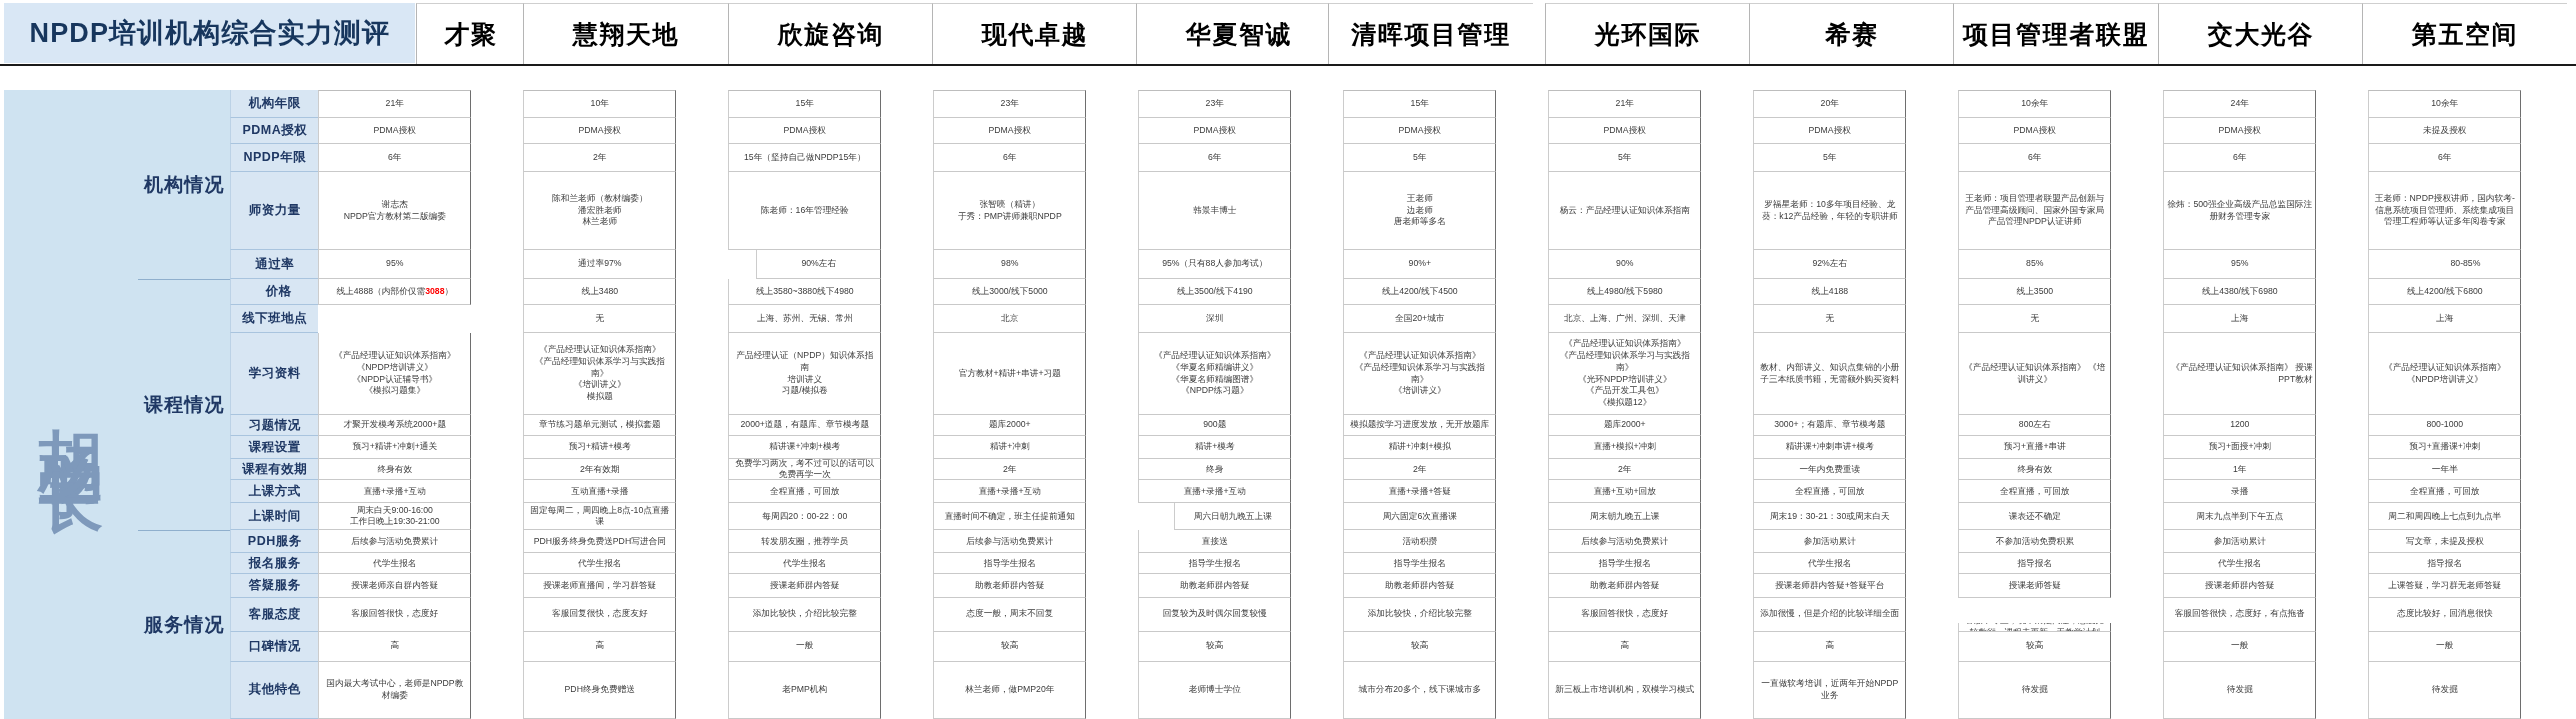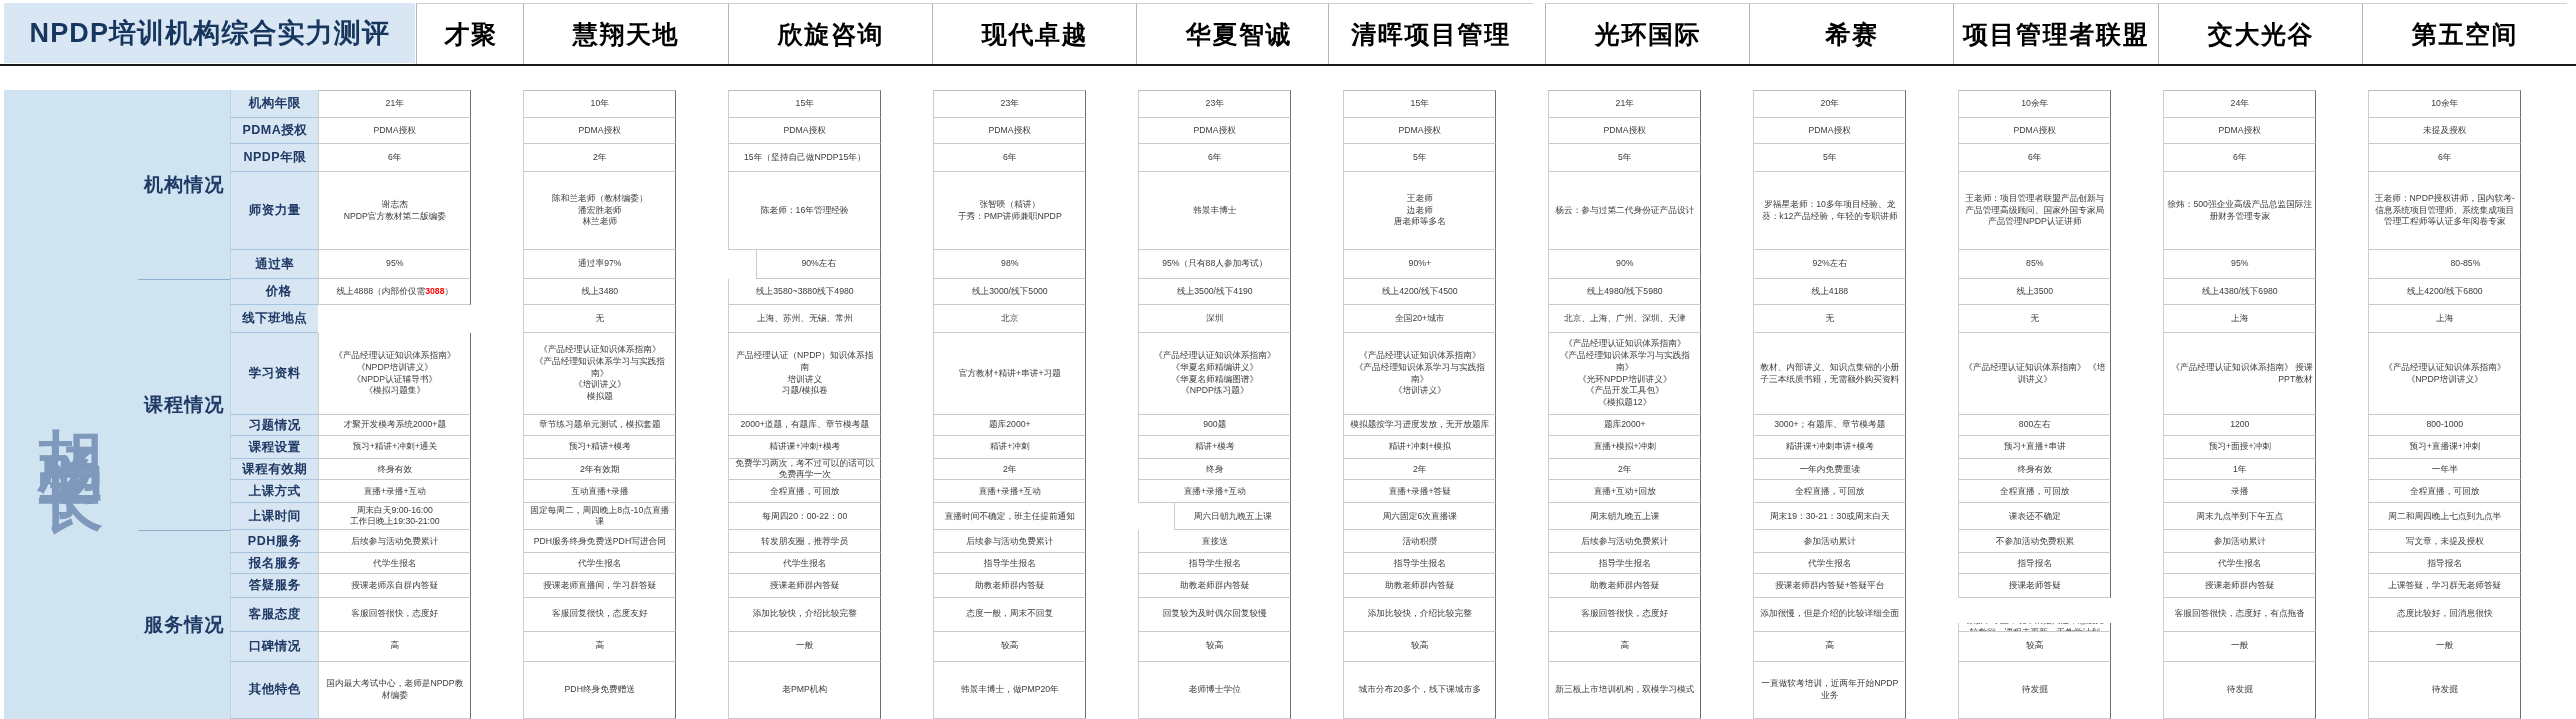--- a/index.html
+++ b/index.html
@@ -169,21 +169,21 @@
       <div class="content-cell" style="grid-area: 9 / 10;">题库2000+</div>
       <div class="content-cell" style="grid-area: 10 / 10;">精讲+冲刺</div>
       <div class="content-cell" style="grid-area: 11 / 10;">2年</div>
       <div class="content-cell" style="grid-area: 12 / 10;">直播+录播+互动</div>
       <div class="content-cell" style="grid-area: 13 / 10;">直播时间不确定，班主任提前通知</div>
       <div class="content-cell" style="grid-area: 14 / 10;">后续参与活动免费累计</div>
       <div class="content-cell" style="grid-area: 15 / 10;">指导学生报名</div>
       <div class="content-cell" style="grid-area: 16 / 10;">助教老师群内答疑</div>
       <div class="content-cell" style="grid-area: 17 / 10;">态度一般，周末不回复</div>
       <div class="content-cell" style="grid-area: 18 / 10;">较高</div>
-      <div class="content-cell" style="grid-area: 19 / 10;">韩景丰博士，做PMP20年</div>
+      <div class="content-cell" style="grid-area: 19 / 10;">林兰老师，做PMP20年</div>
       <div class="content-cell top" style="grid-area: 1 / 12;">23年</div>
       <div class="content-cell" style="grid-area: 2 / 12;">PDMA授权</div>
       <div class="content-cell" style="grid-area: 3 / 12;">6年</div>
       <div class="content-cell" style="grid-area: 4 / 12;">韩景丰博士</div>
       <div class="content-cell" style="grid-area: 5 / 12;">95%（只有88人参加考试）</div>
       <div class="content-cell" style="grid-area: 6 / 12;">线上3500/线下4190</div>
       <div class="content-cell" style="grid-area: 7 / 12;">深圳</div>
       <div class="content-cell" style="grid-area: 8 / 12;">《产品经理认证知识体系指南》
 《华夏名师精编讲义》
 《华夏名师精编图谱》
@@ -218,21 +218,21 @@
       <div class="content-cell" style="grid-area: 13 / 14;">周六固定6次直播课</div>
       <div class="content-cell" style="grid-area: 14 / 14;">活动积攒</div>
       <div class="content-cell" style="grid-area: 15 / 14;">指导学生报名</div>
       <div class="content-cell" style="grid-area: 16 / 14;">助教老师群内答疑</div>
       <div class="content-cell" style="grid-area: 17 / 14;">添加比较快，介绍比较完整</div>
       <div class="content-cell" style="grid-area: 18 / 14;">较高</div>
       <div class="content-cell" style="grid-area: 19 / 14;">城市分布20多个，线下课城市多</div>
       <div class="content-cell top" style="grid-area: 1 / 16;">21年</div>
       <div class="content-cell" style="grid-area: 2 / 16;">PDMA授权</div>
       <div class="content-cell" style="grid-area: 3 / 16;">5年</div>
-      <div class="content-cell" style="grid-area: 4 / 16;">杨云：参与过第二代身份证产品设计</div>
+      <div class="content-cell" style="grid-area: 4 / 16;">杨云：产品经理认证知识体系指南</div>
       <div class="content-cell" style="grid-area: 5 / 16;">90%</div>
       <div class="content-cell" style="grid-area: 6 / 16;">线上4980/线下5980</div>
       <div class="content-cell" style="grid-area: 7 / 16;">北京、上海、广州、深圳、天津</div>
       <div class="content-cell" style="grid-area: 8 / 16;">《产品经理认证知识体系指南》
 《产品经理知识体系学习与实践指南》
 《光环NPDP培训讲义》
 《产品开发工具包》
 《模拟题12》</div>
       <div class="content-cell" style="grid-area: 9 / 16;">题库2000+</div>
       <div class="content-cell" style="grid-area: 10 / 16;">直播+模拟+冲刺</div>

